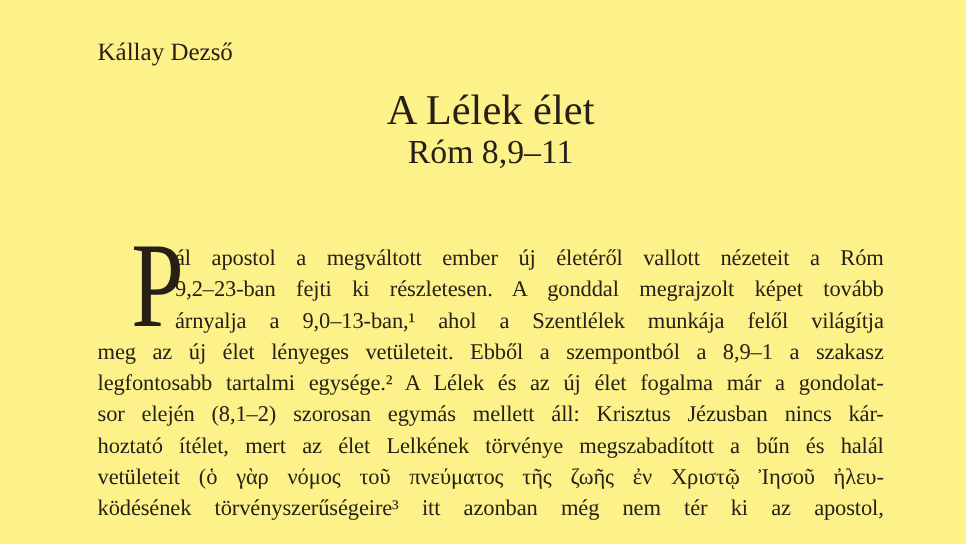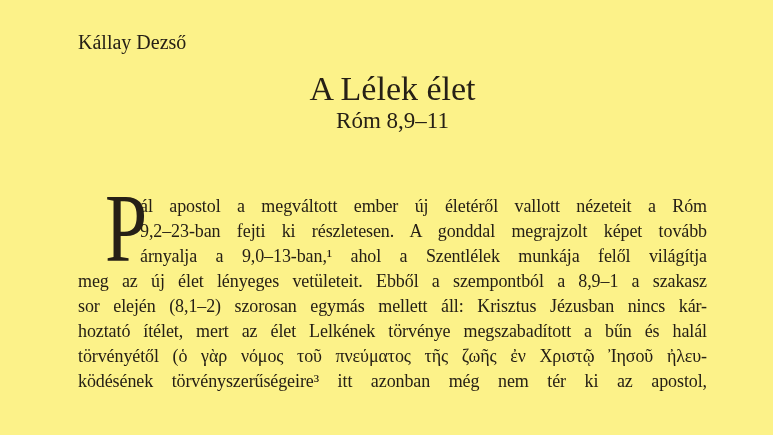--- a/index.html
+++ b/index.html
@@ -25,21 +25,21 @@
     text-align: left;
   }
   .title {
     margin-top: 21px;
     font-size: 34px;
     line-height: 27px;
     text-align: center;
   }
   .subtitle {
     margin-top: 6px;
-    font-size: 23px;
+    font-size: 27px;
     line-height: 26px;
     text-align: center;
   }
   .paragraph {
     position: relative;
     margin-top: 60px;
   }
   .drop-cap {
     position: absolute;
     left: 27px;
@@ -75,19 +75,20 @@
 
   <div class="subtitle">Róm 8,9–11</div>
 
   <div class="paragraph">
     <span class="drop-cap">P</span>
 
     <div class="line indented">ál apostol a megváltott ember új életéről vallott nézeteit a Róm</div>
     <div class="line indented">9,2–23-ban fejti ki részletesen. A gonddal megrajzolt képet tovább</div>
     <div class="line indented">árnyalja a 9,0–13-ban,¹ ahol a Szentlélek munkája felől világítja</div>
     <div class="line">meg az új élet lényeges vetületeit. Ebből a szempontból a 8,9–1 a szakasz</div>
+    <div class="line">legfontosabb tartalmi egysége.² A Lélek és az új élet fogalma már a gondolat-</div>
     <div class="line">sor elején (8,1–2) szorosan egymás mellett áll: Krisztus Jézusban nincs kár-</div>
     <div class="line">hoztató ítélet, mert az élet Lelkének törvénye megszabadított a bűn és halál</div>
-    <div class="line">törvényétől (ὁ γὰρ νόμος τοῦ πνεύματος τῆς ζωῆς ἐν Χριστῷ Ἰησοῦ ἠλευ-</div>
+    <div class="line">vetületeit (ὁ γὰρ νόμος τοῦ πνεύματος τῆς ζωῆς ἐν Χριστῷ Ἰησοῦ ἠλευ-</div>
     <div class="line">ködésének törvényszerűségeire³ itt azonban még nem tér ki az apostol,</div>
   </div>
 
 </div>
 
 </body></html>

